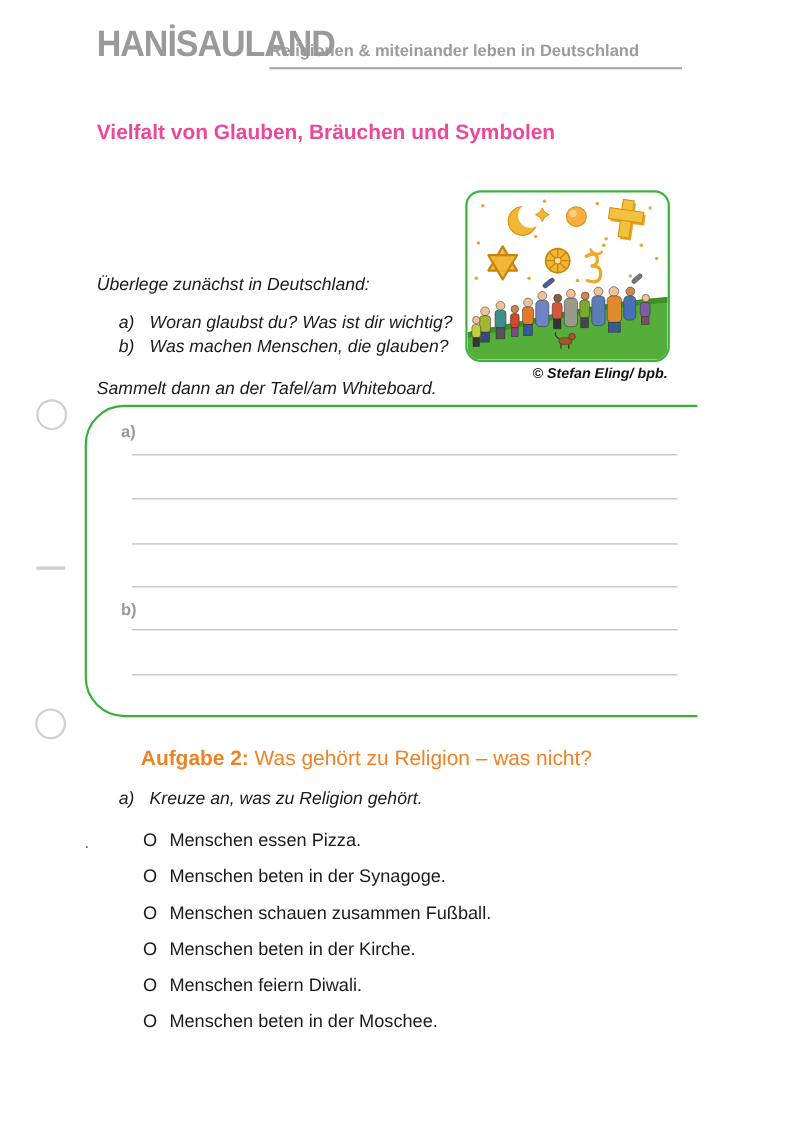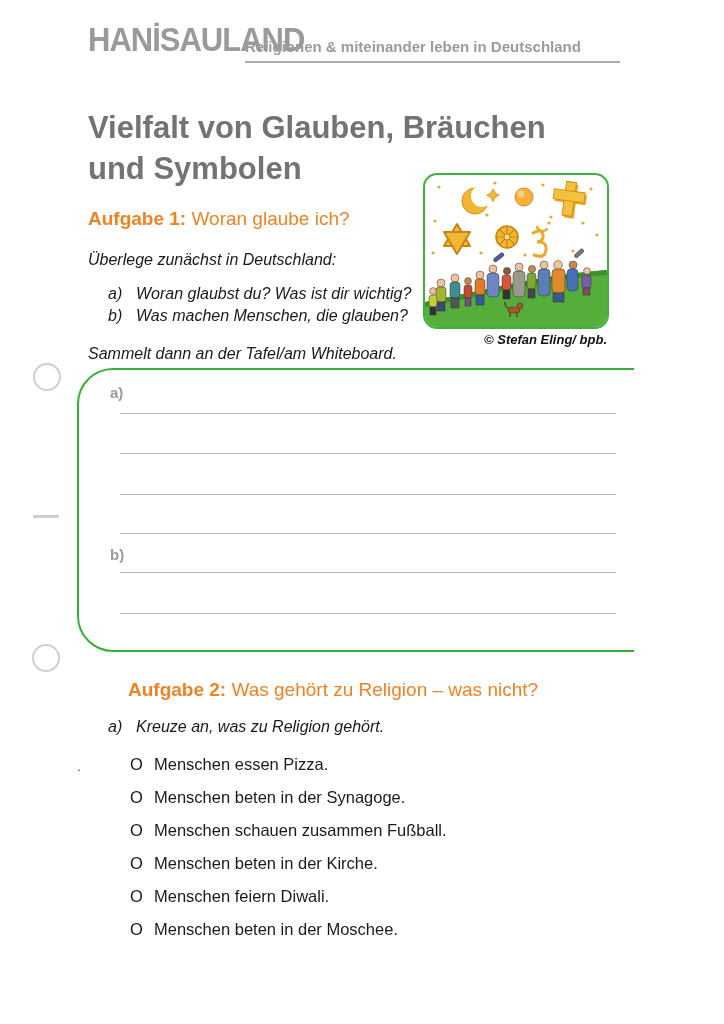--- a/index.html
+++ b/index.html
@@ -23,21 +23,21 @@
   }
   .tab-a .band{position:absolute;left:0;bottom:0;width:100%;height:26px;background:#a9a9a9;}
   .tab-a svg{position:absolute;left:0;top:0;}
   .tab-a .letter{
     position:absolute;left:0;top:6px;width:100%;text-align:center;
     font-size:36px;font-weight:400;color:#ffffff;
   }
   
   .main-title{
     position:absolute;left:88px;top:108px;width:490px;
-    font-size:31px;line-height:1.32;font-weight:700;color:#737373;
+    font-size:19px;line-height:1.32;font-weight:700;color:#ec4899;
   }
   .task-heading{position:absolute;font-size:19px;}
   .task-heading .lbl{font-weight:700;color:#f08223;}
   .task-heading .q{font-weight:400;color:#f08223;}
   #task1-heading{left:88px;top:208px;}
   #task2-heading{left:88px;top:679px;margin-left:40px;}
   
   .italic-line{position:absolute;font-style:italic;font-size:16px;color:#1a1a1a;}
   .marker-item{position:absolute;font-style:italic;font-size:16px;color:#1a1a1a;display:flex;}
   .marker-item .mk{width:28px;flex:0 0 28px;}
@@ -85,24 +85,20 @@
   <div class="tab-a">
     <svg width="70" height="64" viewBox="0 0 70 64">
       <path d="M34 6 L44 4 L48 10 L55 12 L58 22 L56 38 L30 44 L16 36 L8 26 L20 22 L14 16 L28 18 Z" fill="#8f8f8f"></path>
     </svg>
     <div class="band"></div>
     <div class="letter">A</div>
   </div>
 
   <div class="main-title">Vielfalt von Glauben, Bräuchen und Symbolen</div>
 
-  <div class="task-heading" id="task1-heading">
-    <span class="lbl">Aufgabe 1:</span>
-    <span class="q">Woran glaube ich?</span>
-  </div>
 
   <div class="illu">
     <svg width="182" height="152" viewBox="0 0 182 152">
 
       <g fill="#efa23b">
         <circle cx="14" cy="12" r="1.6"></circle>
           <circle cx="70" cy="8" r="1.6"></circle>
           <circle cx="118" cy="10" r="1.6"></circle>
         <circle cx="166" cy="14" r="1.6"></circle>
           <circle cx="10" cy="46" r="1.6"></circle>

